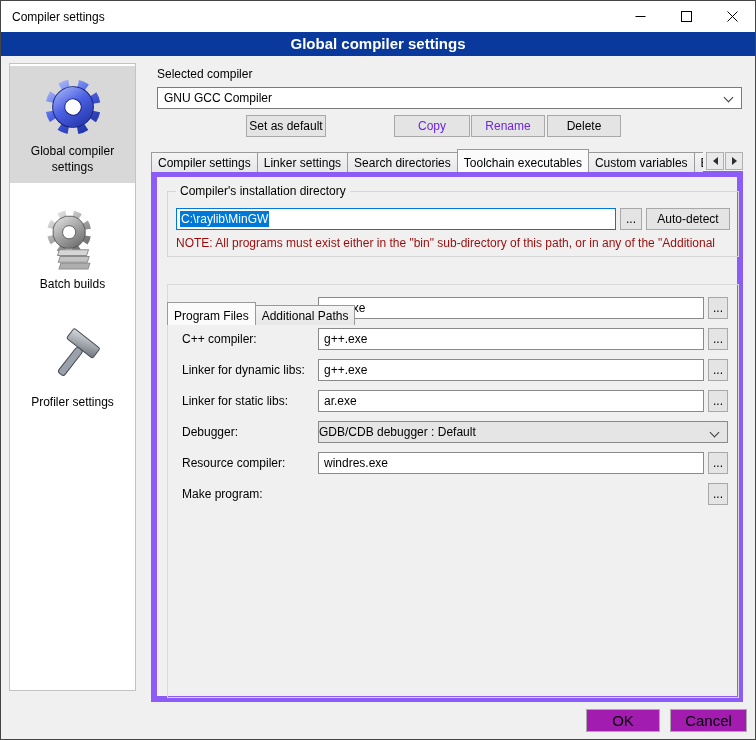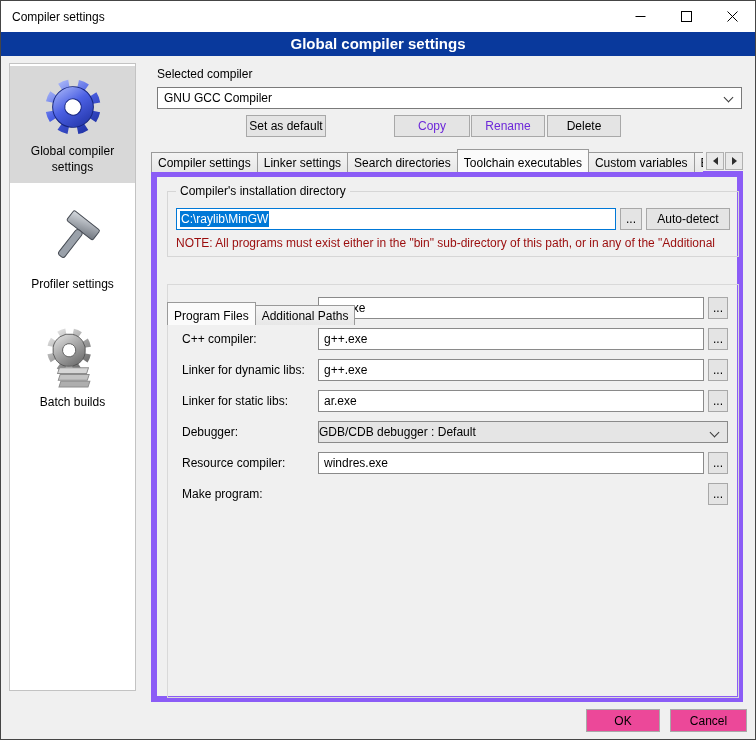--- a/index.html
+++ b/index.html
@@ -54,21 +54,21 @@
 
   .subtabstrip { position: absolute; left: 10px; top: 86px; height: 22px; display: flex; align-items: flex-end; z-index: 2; margin-top: 40px; }
   .subpanel { position: absolute; left: 10px; top: 107px; width: 572px; height: 414px; border: 1px solid #d9d9d9; }
 
   .frow { position: absolute; left: 6px; right: 6px; height: 22px; }
   .flabel { position: absolute; left: 8px; top: 4px; }
   .finput { position: absolute; left: 144px; right: 28px; top: 0; height: 22px; background: #fff; border: 1px solid #8a8a8a; line-height: 20px; padding: 0 5px; white-space: nowrap; overflow: hidden; }
   .fbrowse { position: absolute; right: 4px; top: 0; width: 20px; height: 22px; background: #e4e4e4; border: 1px solid #a8a8a8; font-family: inherit; font-size: 12px; }
   .fselect { position: absolute; left: 144px; right: 4px; top: 0; height: 22px; background: #e5e5e5; border: 1px solid #8a8a8a; line-height: 20px; padding: 0 22px 0 0; }
 
-  .footer-btn { position: absolute; top: 708px; height: 23px; background: #ec4899; border: 1px solid #a8a8a8; font-family: inherit; font-size: 12px; }
+  .footer-btn { position: absolute; top: 708px; height: 23px; background: #a21caf; border: 1px solid #a8a8a8; font-family: inherit; font-size: 15px; }
 </style>
 </head>
 <body>
 
 <div class="window">
 
   <div class="titlebar">
     <span class="titlebar-title">Compiler settings</span>
     <div class="win-controls">
       <div class="win-btn">
@@ -109,57 +109,57 @@
             <circle r="8.5" fill="#ffffff" stroke="#17267f"></circle>
           </g>
         </svg>
       </div>
       <div class="side-label">Global compiler settings</div>
     </div>
     <div class="side-item">
       <div class="side-icon">
         <svg viewBox="0 0 64 64">
           <defs>
-            <linearGradient id="ham" x1="0" y1="0" x2="1" y2="1">
-              <stop offset="0" stop-color="#d9dde2"></stop>
-                <stop offset="1" stop-color="#6e747d"></stop>
-            </linearGradient>
-          </defs>
-          <g transform="rotate(38 32 32)">
-            <rect x="14" y="7" width="34" height="13" rx="2" fill="url(#ham)" stroke="#454a52"></rect>
-            <rect x="28" y="20" width="8" height="33" rx="3" fill="#9aa1aa" stroke="#454a52"></rect>
-          </g>
-        </svg>
-      </div>
-      <div class="side-label">Profiler settings</div>
-    </div>
-    <div class="side-item">
-      <div class="side-icon">
-        <svg viewBox="0 0 64 64">
-          <defs>
             <linearGradient id="ggray" x1="0" y1="0" x2="1" y2="1">
               <stop offset="0" stop-color="#ececec"></stop>
                 <stop offset="0.45" stop-color="#a9a9a9"></stop>
                 <stop offset="1" stop-color="#5f5f5f"></stop>
             </linearGradient>
           </defs>
           <g transform="translate(28 24) rotate(11) scale(0.8)">
             <circle r="24" fill="none" stroke="url(#ggray)" stroke-width="9" stroke-dasharray="9.42 9.42"></circle>
             <circle r="21" fill="url(#ggray)" stroke="#4e4e4e"></circle>
             <circle r="8.5" fill="#ffffff" stroke="#4e4e4e"></circle>
           </g>
           <g transform="translate(18 42) skewX(-18)">
             <rect x="0" y="0" width="30" height="6" fill="#d6d6d6" stroke="#8c8c8c"></rect>
             <rect x="3" y="7" width="30" height="6" fill="#c3c3c3" stroke="#8c8c8c"></rect>
             <rect x="6" y="14" width="30" height="6" fill="#aeaeae" stroke="#8c8c8c"></rect>
           </g>
         </svg>
       </div>
       <div class="side-label">Batch builds</div>
     </div>
+    <div class="side-item">
+      <div class="side-icon">
+        <svg viewBox="0 0 64 64">
+          <defs>
+            <linearGradient id="ham" x1="0" y1="0" x2="1" y2="1">
+              <stop offset="0" stop-color="#d9dde2"></stop>
+                <stop offset="1" stop-color="#6e747d"></stop>
+            </linearGradient>
+          </defs>
+          <g transform="rotate(38 32 32)">
+            <rect x="14" y="7" width="34" height="13" rx="2" fill="url(#ham)" stroke="#454a52"></rect>
+            <rect x="28" y="20" width="8" height="33" rx="3" fill="#9aa1aa" stroke="#454a52"></rect>
+          </g>
+        </svg>
+      </div>
+      <div class="side-label">Profiler settings</div>
+    </div>
   </div>
 
   <div class="main">
     <div class="sel-label">Selected compiler</div>
 
     <div class="combo">
       <span>GNU GCC Compiler</span>
       <span class="chev"></span>
     </div>
 

